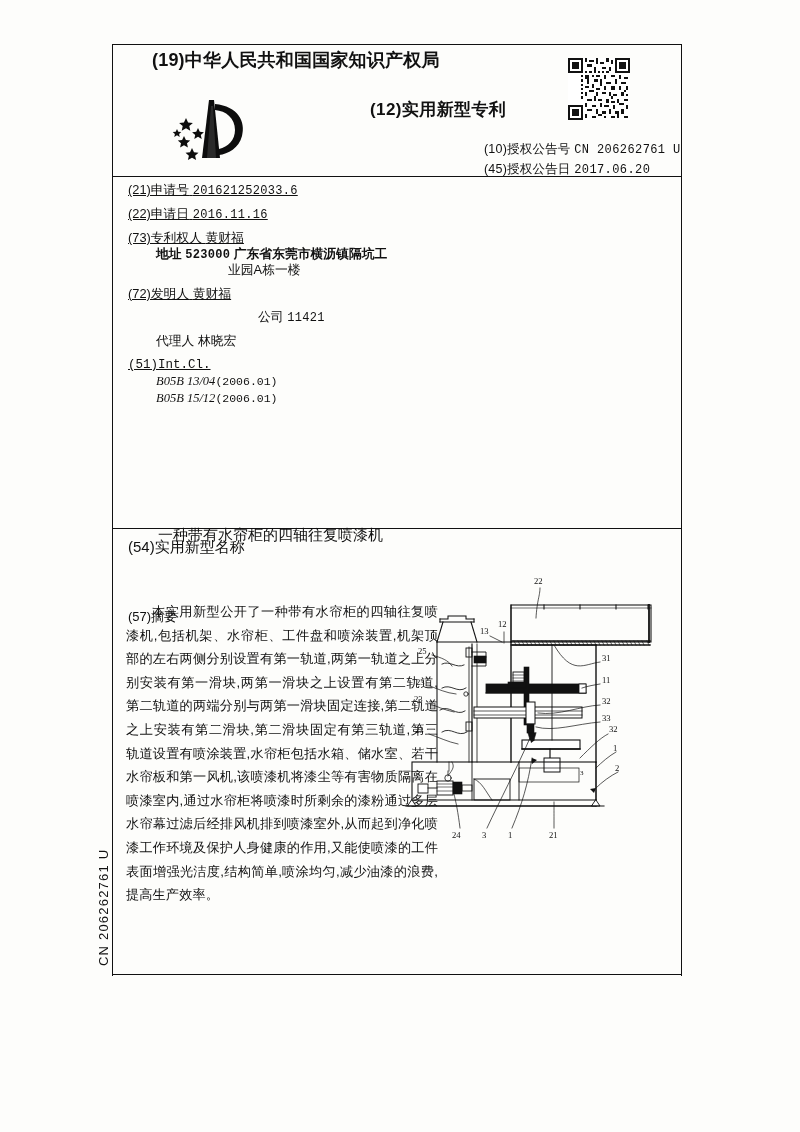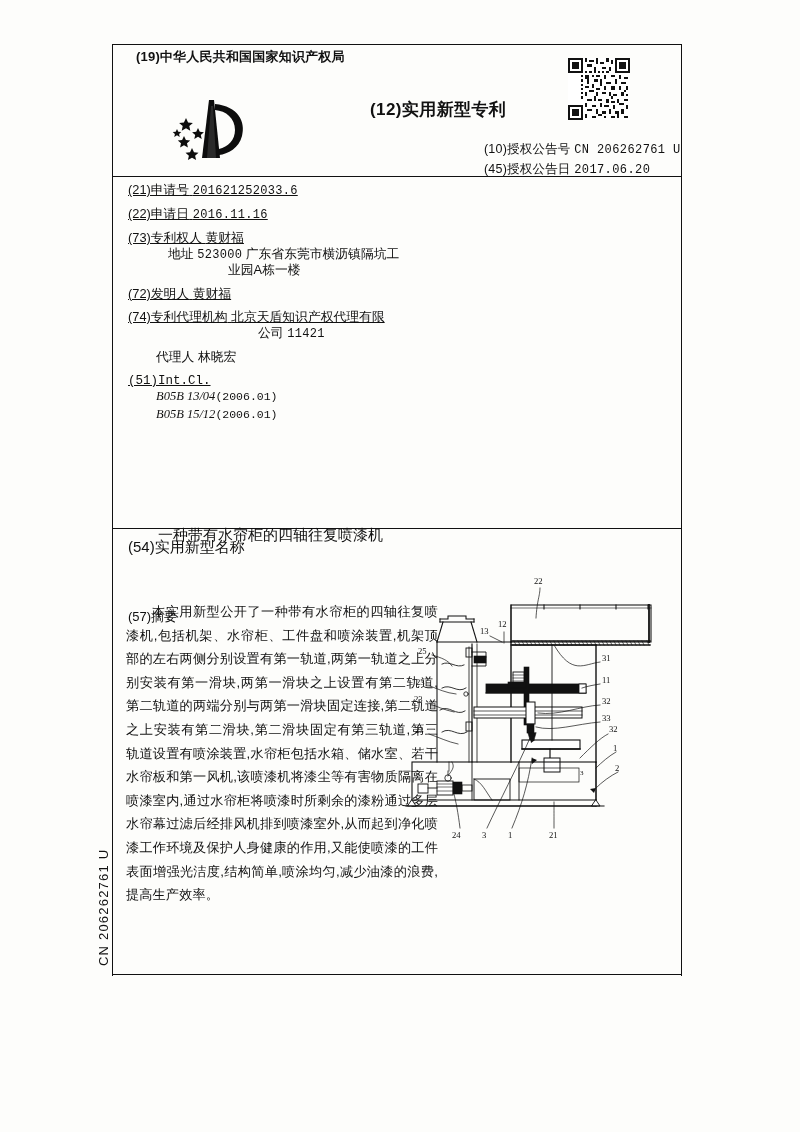--- a/index.html
+++ b/index.html
@@ -29,22 +29,22 @@
     border-top: 1.6px solid #111;
   }
   .rule {
     position: absolute;
     border-top: 1.1px solid #111;
   }
 
   
   .h19 {
     position: absolute;
-    left: 136px; top: 48px;
-    font-size: 13px;
+    left: 152px; top: 48px;
+    font-size: 18px;
     font-weight: 600;
     letter-spacing: .2px;
     white-space: nowrap;
   }
   .h12 {
     position: absolute;
     left: 370px; top: 98px;
     font-size: 17px;
     font-weight: 600;
     letter-spacing: .4px;
@@ -86,23 +86,24 @@
     font-size: 12.8px;
     line-height: 1.0;
   }
   .bib .row {
     margin-bottom: 11px;
     white-space: nowrap;
     text-decoration: underline;
   }
   .bib .row.tight { margin-bottom: 3px; }
   .bib .sub {
-    margin-left: 40px;
+    margin-left: 28px;
     margin-bottom: 3px;
     white-space: nowrap;
+    font-weight: bold;
   }
   .bib .sub2 {
     margin-left: 100px;
     margin-bottom: 11px;
     white-space: nowrap;
   }
   .bib .sub3 {
     margin-left: 28px;
     margin-bottom: 11px;
     white-space: nowrap;
@@ -359,24 +360,20 @@
       <span class="code">523000</span>
       <span>广东省东莞市横沥镇隔坑工</span>
     </div>
     <div class="sub2">
       <span>业园A栋一楼</span>
     </div>
     <div class="row">
       <span>(72)发明人</span>
       <span>黄财福</span>
     </div>
-    <div class="row tight">
-      <span>(74)专利代理机构</span>
-      <span>北京天盾知识产权代理有限</span>
-    </div>
     <div class="sub2" style="margin-left:130px;">
       <span>公司</span>
       <span class="code">11421</span>
     </div>
     <div class="sub3">
       <span>代理人</span>
       <span>林晓宏</span>
     </div>
     <div class="row tight ipc-head">(51)Int.Cl.</div>
     <div class="ipc">

